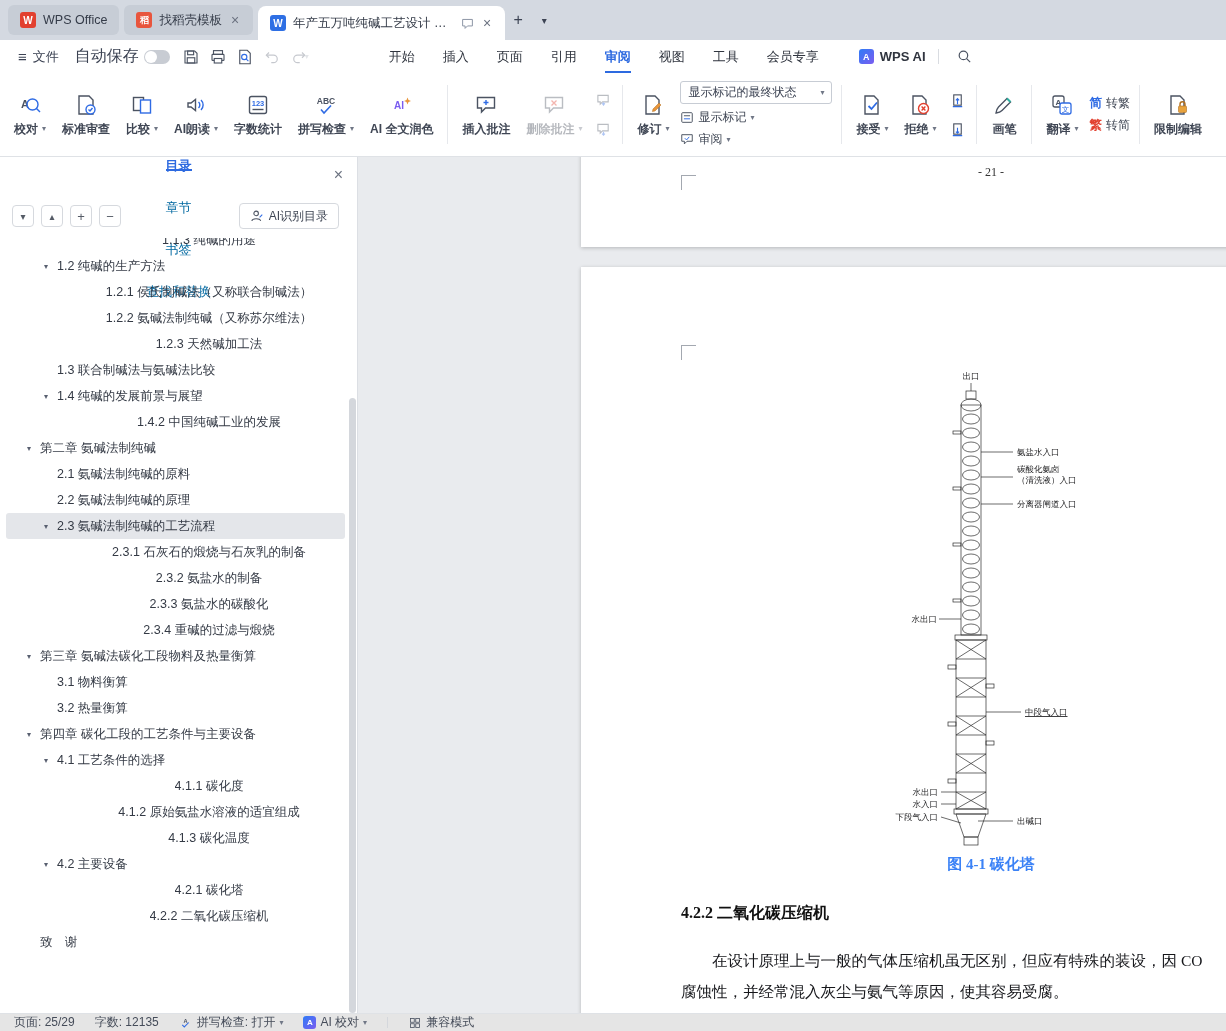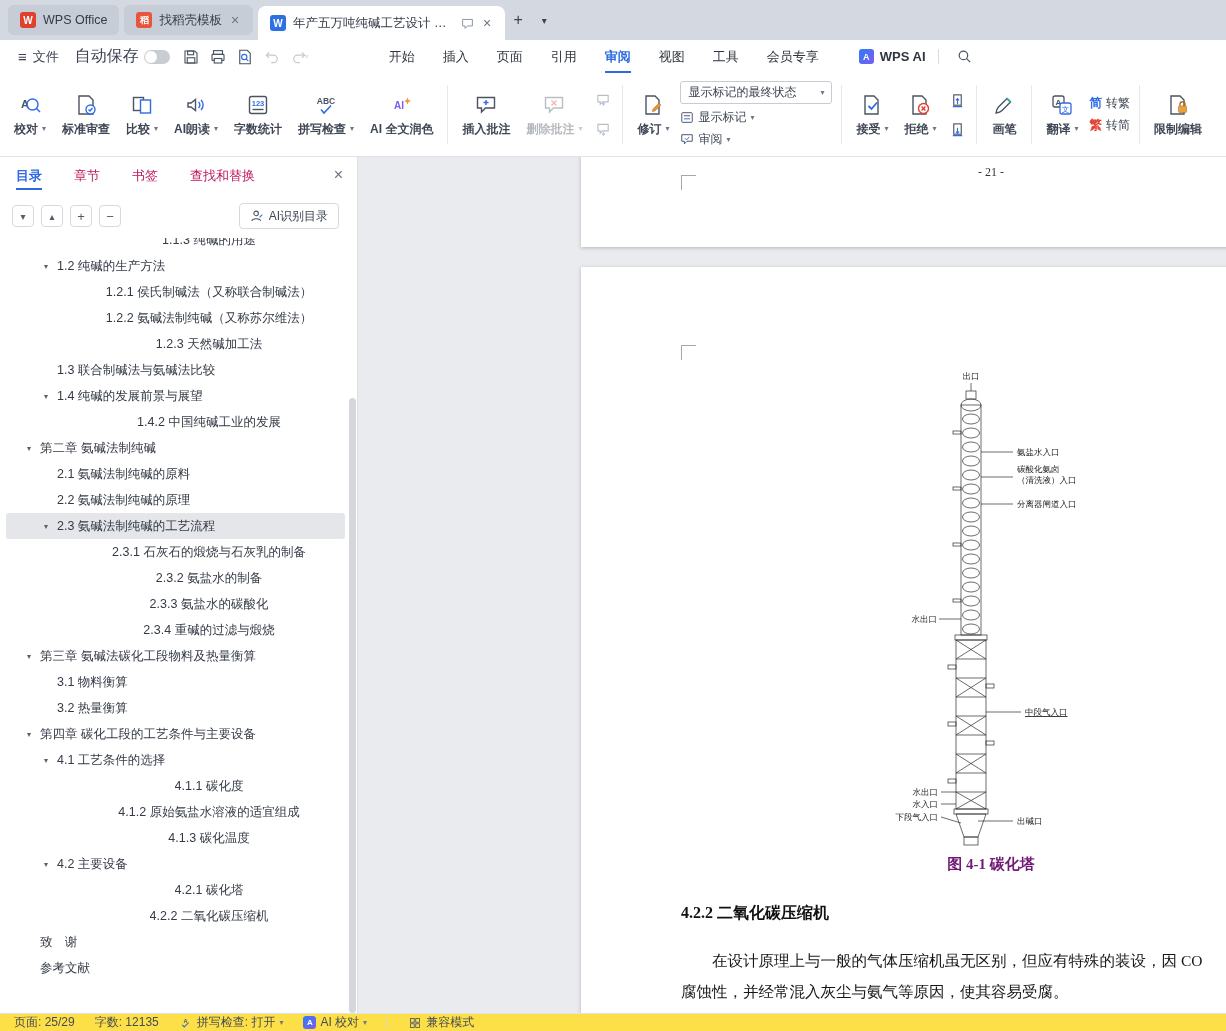--- a/index.html
+++ b/index.html
@@ -52,22 +52,22 @@
   .rrow { display:flex; align-items:center; gap:4px; font-size:12px; color:#3f4654; white-space:nowrap; }
   .combo { width:152px; height:23px; border:1px solid #c7ccd4; border-radius:3px; display:flex; align-items:center; justify-content:space-between; padding:0 7px; font-size:12px; background:#fff; }
   .smallcol { display:flex; flex-direction:column; gap:7px; margin:0 2px; }
   .sbtn { width:22px; height:22px; display:flex; align-items:center; justify-content:center; border-radius:3px; }
   .mini-ch { font-size:12.5px; font-weight:bold; color:#2f6be4; }
   .mini-ch.red { color:#e2402f; }
 
   
   .main { flex:1; display:flex; min-height:0; }
   .sidebar { width:358px; background:#fff; border-right:1px solid #dcdfe4; display:flex; flex-direction:column; flex:none; }
-  .side-tabs { height:37px; display:flex; align-items:center; padding:0 16px; gap:32px; font-size:13px; }
-  .side-tab { position:relative; height:37px; display:flex; align-items:center; color:#be185d; }
+  .side-tabs { height:37px; display:flex; align-items:center; padding:0 16px; gap:24px; font-size:13px;flex-direction:column; }
+  .side-tab { position:relative; height:37px; display:flex; align-items:center; color:#0369a1; }
   .side-tab.active { color:#2d6ae0; font-weight:bold; }
   .side-tab.active::after { content:""; position:absolute; left:0; right:0; bottom:4px; height:2px; background:#2d6ae0; }
   .side-close { margin-left:auto; font-size:16px; color:#6b7280; }
   .side-controls { height:44px; display:flex; align-items:center; padding:0 12px; gap:7px; }
   .ctl { width:22px; height:22px; border:1px solid #d6d9de; border-radius:4px; display:flex; align-items:center; justify-content:center; font-size:10px; color:#555b66; background:#fff; }
   .ctl.plusminus { font-size:13px; }
   .ai-toc-btn { margin-left:auto; margin-right:6px; height:26px; border:1px solid #d6d9de; border-radius:4px; display:flex; align-items:center; gap:5px; padding:0 10px; font-size:12px; color:#3f4654; background:#fff; }
   .toc { flex:1; overflow:hidden; position:relative; }
   .toc-inner { margin-top:-11px; }
   .toc-item { height:26px; display:flex; align-items:center; font-size:12.5px; color:#343a45; border-radius:3px; margin:0 12px 0 6px; }
@@ -81,29 +81,29 @@
   .toc-scrollthumb { position:absolute; right:1px; top:160px; width:7px; height:615px; background:#d4d7dc; border-radius:4px; }
 
   
   .docarea { flex:1; background:#e9ebee; position:relative; overflow:hidden; }
   .page { position:absolute; background:#fff; box-shadow:0 1px 4px rgba(0,0,0,.22); }
   .page1 { left:223px; top:-20px; width:820px; height:110px; }
   .page2 { left:223px; top:110px; width:820px; height:780px; }
   .pg-footer { position:absolute; top:28px; left:0; right:0; text-align:center; font:12px "Liberation Serif","DejaVu Serif",serif; color:#333; }
   .cmark { position:absolute; width:15px; height:15px; border-left:1px solid #a3a8b0; border-top:1px solid #a3a8b0; }
   .fig-wrap { position:absolute; left:260px; top:100px; width:300px; height:480px; }
-  .fig-caption { position:absolute; top:588px; left:260px; width:300px; text-align:center; font:bold 15px "Liberation Serif","DejaVu Serif",serif; color:#701a75; }
+  .fig-caption { position:absolute; top:588px; left:260px; width:300px; text-align:center; font:bold 15px "Liberation Serif","DejaVu Serif",serif; color:#3b82f6; }
   .doc-heading { position:absolute; top:636px; left:100px; font:bold 16px "Liberation Serif","DejaVu Serif",serif; color:#111; }
   .doc-para { position:absolute; top:678px; left:100px; width:760px; font:15.5px/31px "Liberation Serif","DejaVu Serif",serif; color:#15161a; }
   .doc-para div { white-space:nowrap; }
   .indent { text-indent:2em; }
   .towersvg text { font-family:"Liberation Serif","DejaVu Serif",serif; font-size:8.5px; fill:#1d1d1f; }
 
   
-  .statusbar { height:18px; background:#fde047; border-top:1px solid #dfe2e6; display:flex; align-items:center; padding:0 14px; gap:20px; font-size:12px; color:#454c59; flex:none; white-space:nowrap; }
+  .statusbar { height:18px; background:#e5e5e5; border-top:1px solid #dfe2e6; display:flex; align-items:center; padding:0 14px; gap:20px; font-size:12px; color:#454c59; flex:none; white-space:nowrap; }
   .st-item { display:flex; align-items:center; gap:4px; }
   .sicn { width:14px; height:14px; display:flex; align-items:center; justify-content:center; }
   .st-sep { width:1px; height:11px; background:#d4d7dc; }
 </style>
 </head>
 <body>
 
 <div class="app">
 
   <div class="tabbar">
@@ -681,24 +681,20 @@
             <div class="toc-item lv3">
               <span class="tri">▾</span>
               <span class="toc-label">4.2.2 二氧化碳压缩机</span>
             </div>
 
             <div class="toc-item lv1">
               <span class="tri">▾</span>
               <span class="toc-label">致　谢</span>
             </div>
 
-            <div class="toc-item lv1">
-              <span class="tri">▾</span>
-              <span class="toc-label">参考文献</span>
-            </div>
           </div>
         <div class="toc-scrollthumb"></div>
       </div>
     </div>
 
     <div class="docarea">
       <div class="page page1">
         <div class="cmark" style="left:100px; top:38px;"></div>
         <div class="pg-footer">- 21 -</div>
       </div>

